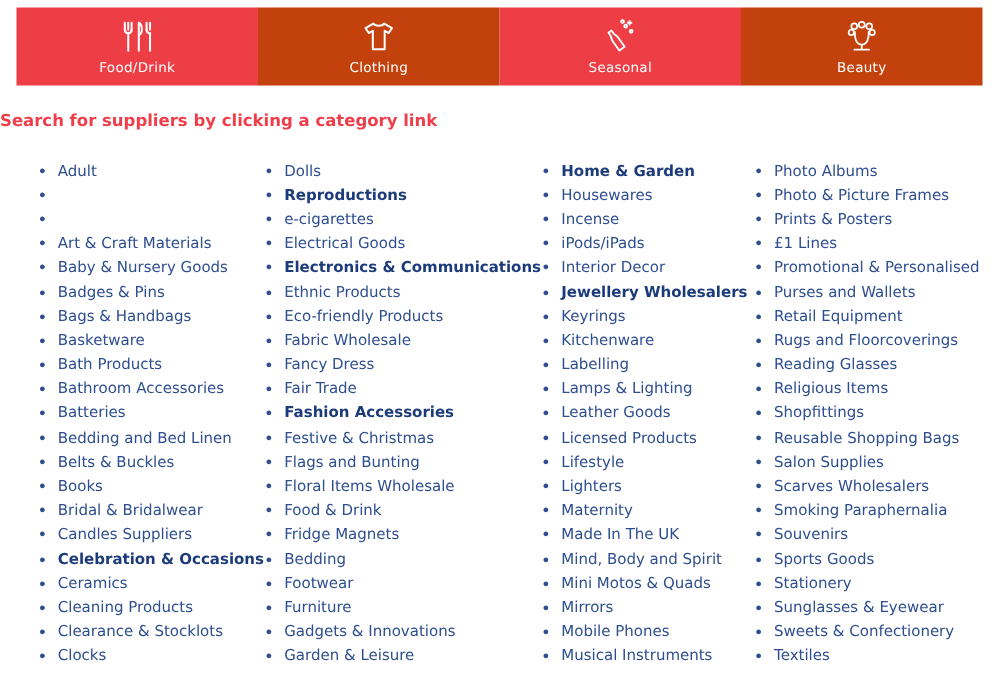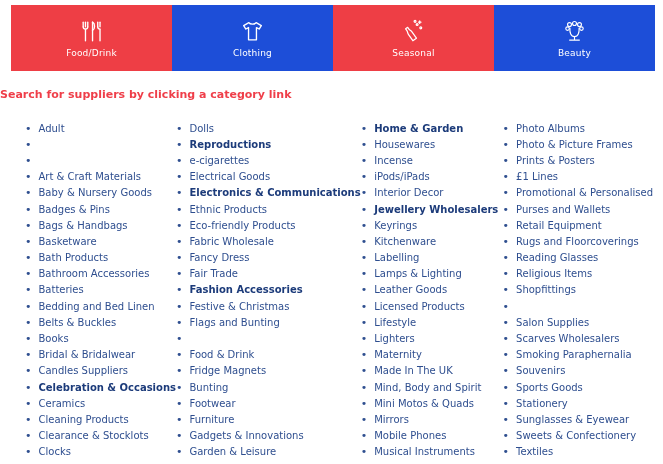--- a/index.html
+++ b/index.html
@@ -1,27 +1,27 @@
 <!DOCTYPE html>
 <html><head>
 <meta charset="utf-8">
 <style>
   html, body { margin:0; padding:0; }
   body {
     width:663px; height:464px; overflow:hidden; background:#ffffff;
     font-family:"DejaVu Sans", "Liberation Sans", sans-serif;
     position:relative;
   }
-  .tabbar { display:flex; margin:5px 8px 0 11px; height:66px; }
+  .tabbar { display:flex; margin:5px 8px 0 11px; height:52px; }
   .tab {
     flex:1; display:flex; flex-direction:column; align-items:center;
     justify-content:center; gap:3px; cursor:pointer;
   }
   .tab.red  { background:#EE3E45; }
-  .tab.blue { background:#1d4ed8; }
+  .tab.blue { background:#c2410c; }
   .tab-icon { display:block; height:27px; }
   .tab-icon svg { display:block; }
   .tab-label { color:#ffffff; font-size:9px; letter-spacing:.2px; }
   .heading {
     margin:17px 0 0 0; text-align:left; color:#EF3E49;
     font-size:11px; font-weight:700;
   }
   .columns { display:flex; margin:19px 10px 0 25px; }
   ul.column { flex:1; list-style:none; margin:0; padding:0; }
   li.cat-item { display:flex; align-items:center; height:16.2px; }
@@ -228,32 +228,33 @@
       <li class="cat-item">
         <span class="bullet">•</span>
         <a class="link">Festive &amp; Christmas</a>
       </li>
       <li class="cat-item">
         <span class="bullet">•</span>
         <a class="link">Flags and Bunting</a>
       </li>
       <li class="cat-item">
         <span class="bullet">•</span>
+        <a class="link">Floral Items Wholesale</a>
       </li>
       <li class="cat-item">
         <span class="bullet">•</span>
         <a class="link">Food &amp; Drink</a>
       </li>
       <li class="cat-item">
         <span class="bullet">•</span>
         <a class="link">Fridge Magnets</a>
       </li>
       <li class="cat-item">
         <span class="bullet">•</span>
-        <a class="link">Bunting</a>
+        <a class="link">Bedding</a>
       </li>
       <li class="cat-item">
         <span class="bullet">•</span>
         <a class="link">Footwear</a>
       </li>
       <li class="cat-item">
         <span class="bullet">•</span>
         <a class="link">Furniture</a>
       </li>
       <li class="cat-item">
@@ -391,20 +392,21 @@
       <li class="cat-item">
         <span class="bullet">•</span>
         <a class="link">Religious Items</a>
       </li>
       <li class="cat-item">
         <span class="bullet">•</span>
         <a class="link">Shopfittings</a>
       </li>
       <li class="cat-item">
         <span class="bullet">•</span>
+        <a class="link">Reusable Shopping Bags</a>
       </li>
       <li class="cat-item">
         <span class="bullet">•</span>
         <a class="link">Salon Supplies</a>
       </li>
       <li class="cat-item">
         <span class="bullet">•</span>
         <a class="link">Scarves Wholesalers</a>
       </li>
       <li class="cat-item">

